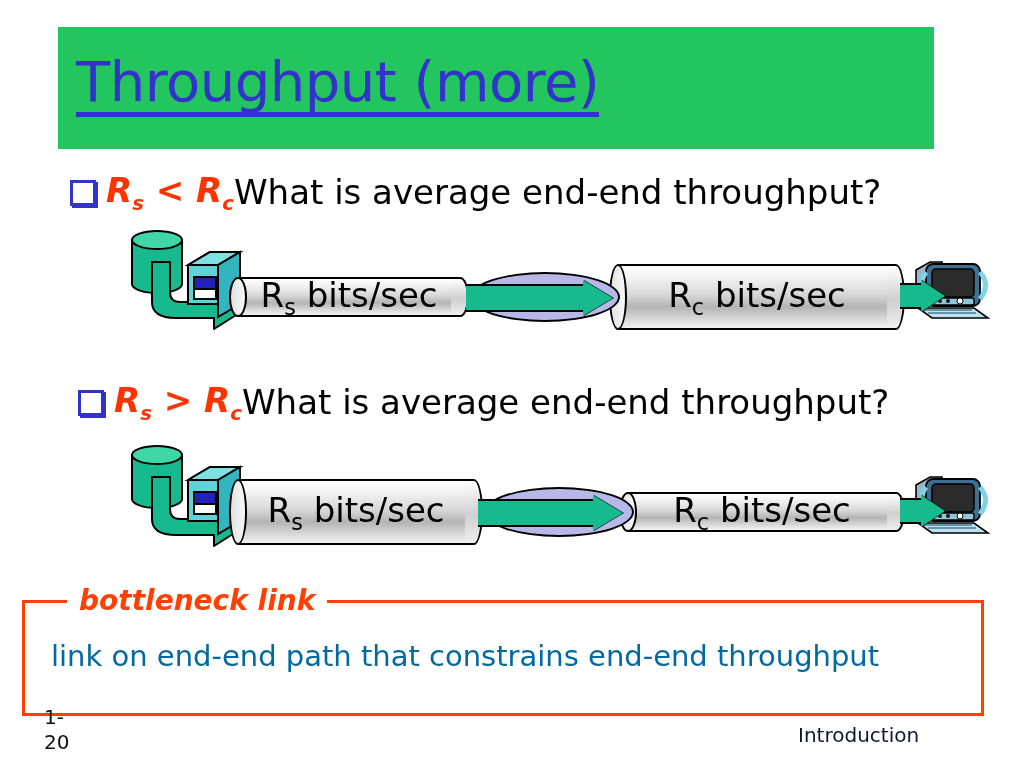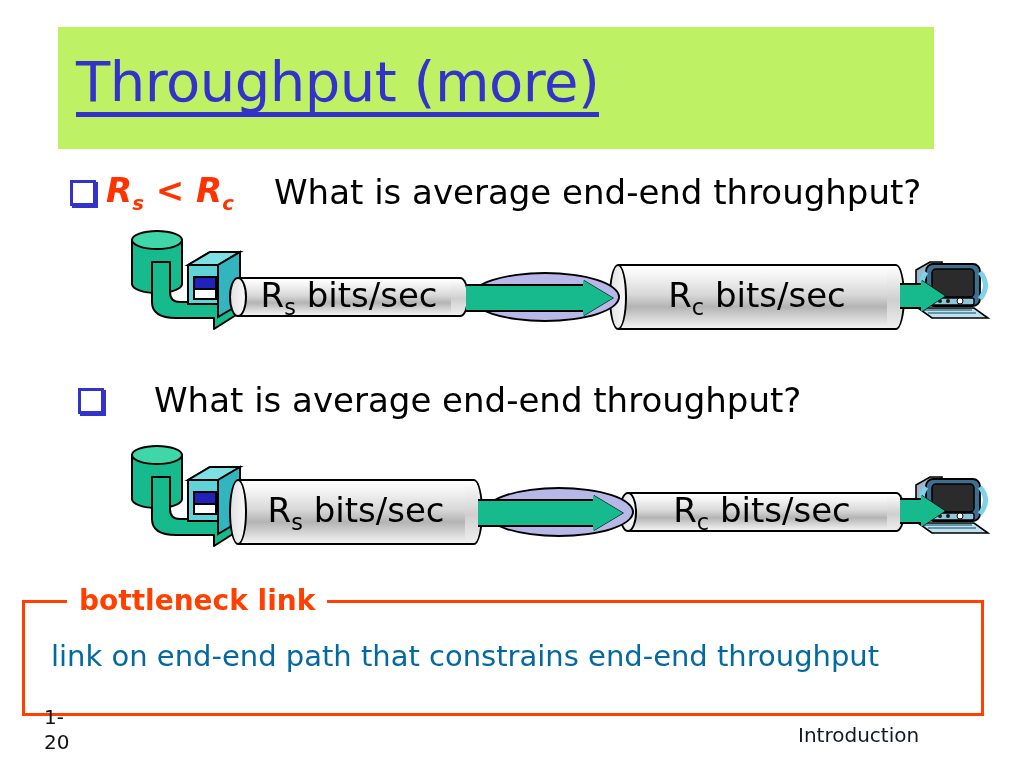--- a/index.html
+++ b/index.html
@@ -5,21 +5,21 @@
   html,body{margin:0;padding:0;}
   body{
     width:1024px;height:768px;position:relative;overflow:hidden;
     background:#ffffff;
     font-family:"DejaVu Sans","Liberation Sans",sans-serif;
   }
 
   
   #title-banner{
     position:absolute;left:58px;top:27px;width:876px;height:122px;
-    background:#bef264;
+    background:#22c55e;
   }
   #title-text{
     position:absolute;left:18px;top:26px;
     font-size:56px;color:#3333CC;font-weight:500;
     letter-spacing:-0.5px;
     border-bottom:5px solid #3333CC;
     padding-bottom:2px;line-height:1.02;
     white-space:nowrap;
   }
 
@@ -31,21 +31,21 @@
   .bullet-square{
     width:20px;height:20px;border:3px solid #3333CC;background:#ffffff;
     box-shadow:2px 2px 0 #3333CC;
     margin-right:10px;flex:none;position:relative;top:1px;
   }
   .cond{
     color:#FF3300;font-size:34px;font-style:italic;font-weight:600;
     letter-spacing:0px;
   }
   .cond sub{font-size:.58em;font-style:italic;}
-  .question{color:#000000;font-size:34px;font-weight:400;margin-left:40px;}
+  .question{color:#000000;font-size:34px;font-weight:400;}
 
   
   .diagram{position:absolute;}
   #diagram-1{left:118px;top:222px;width:906px;height:125px;}
   #diagram-2{left:118px;top:437px;width:906px;height:130px;}
 
   
   .server-cluster{position:absolute;left:0;top:0;width:150px;height:115px;}
 
   
@@ -91,21 +91,21 @@
   
   .pc{position:absolute;width:86px;height:72px;}
 
   
   #bottleneck-box{
     position:absolute;left:22px;top:600px;width:962px;height:116px;
     border:3px solid #FF4000;box-sizing:border-box;
   }
   #bottleneck-legend{
     position:absolute;left:42px;top:-19px;background:#ffffff;padding:0 12px;
-    color:#FF4000;font-size:28px;font-weight:600;white-space:nowrap;
+    color:#FF4000;font-size:28px;font-style:italic;font-weight:600;white-space:nowrap;
   }
   #bottleneck-text{
     position:absolute;left:26px;top:36px;
     font-size:29px;color:#0369a1;white-space:nowrap;
   }
 
   
   #slide-number{
     position:absolute;left:44px;top:705px;width:70px;
     font-size:20px;color:#111;line-height:1.25;
@@ -178,20 +178,21 @@
       <circle cx="40" cy="47" r="2" fill="#1a1a1a"></circle>
       <circle cx="52" cy="47" r="3" fill="#ffffff" stroke="#000" stroke-width="1"></circle>
       <path d="M10,54 L66,54 L80,64 L24,64 Z" fill="#BFE3EE" stroke="#000" stroke-width="1.6"></path>
       <path d="M16,56 L64,56 M20,59 L68,59" stroke="#4A7C92" stroke-width="1.3"></path>
     </svg>
   </div>
 </div>
 
 <div class="bullet-row" id="bullet-row-2">
   <span class="bullet-square"></span>
+  <span class="cond"><span>R</span><sub>s</sub>&nbsp;<span>&gt;</span>&nbsp;<span>R</span><sub>c</sub></span>
   <span class="question">What is average end-end throughput?</span>
 </div>
 
 <div class="diagram" id="diagram-2">
 
   <div class="server-cluster">
     <svg width="150" height="120" viewBox="0 0 150 120">
       <path d="M14,18 L14,62 A25,9 0 0 0 64,62 L64,18 Z" fill="#17BA8C" stroke="#000" stroke-width="2"></path>
       <ellipse cx="39" cy="18" rx="25" ry="9" fill="#3FD6A8" stroke="#000" stroke-width="2"></ellipse>
       <path d="M34,40 L34,82 Q34,98 58,98 L96,98 L96,109 L126,90 L96,71 L96,82 L62,82 Q52,82 52,72 L52,40 Z" fill="#17BA8C" stroke="#000" stroke-width="2" stroke-linejoin="round"></path>

